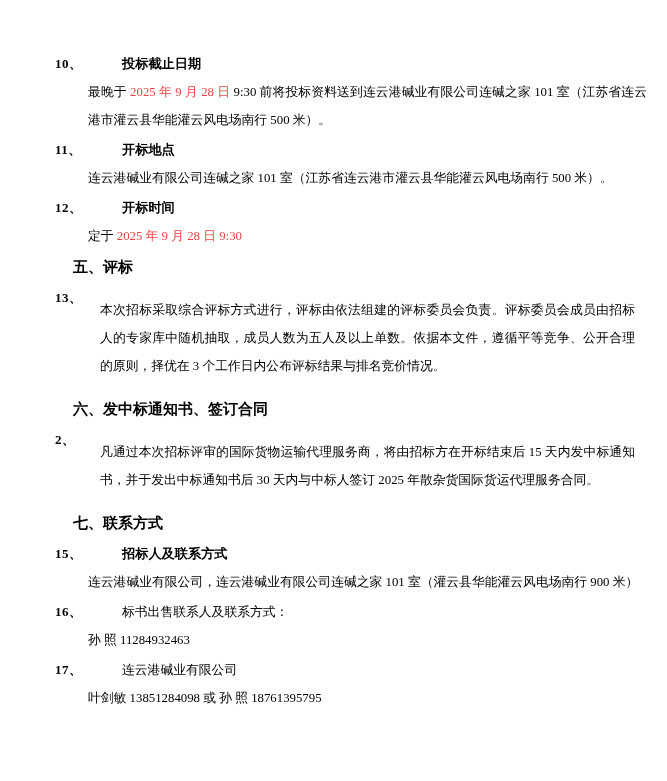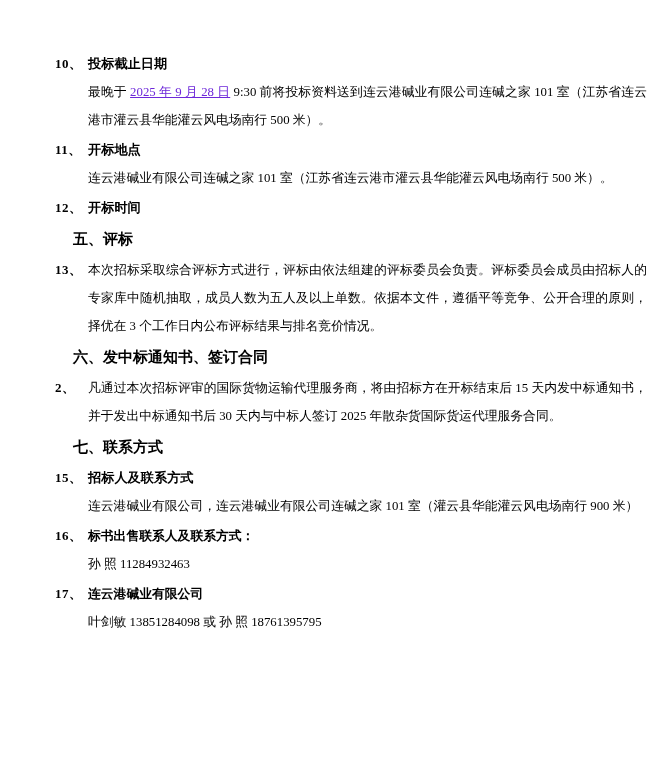--- a/index.html
+++ b/index.html
@@ -33,55 +33,55 @@
   .num {
     flex: 0 0 33px;
     width: 33px;
     font-weight: bold;
     font-size: 13px;
     letter-spacing: 0.5px;
   }
   .item-title {
     font-weight: bold;
     font-size: 13.2px;
+    margin-left: 34px;
   }
   .item-title.regular {
-    font-weight: bold;
+    font-weight: normal;
     font-size: 12.8px;
   }
   .body {
     margin: 0 0 0 33px;
     font-size: 12.8px;
     line-height: 28px;
     text-align: justify;
   }
   .body.no-justify {
     text-align: left;
   }
   .item-row {
     display: flex;
     align-items: flex-start;
     margin-top: 2px;
   }
   .item-row .body {
-    margin: 0;
+    margin: 12px;
     flex: 1;
   }
   .item-row .num {
     line-height: 28px;
   }
   .section-heading {
     margin: 2px 0 0 18px;
     font-size: 15px;
     font-weight: bold;
     line-height: 30px;
   }
   .red {
-    color: #6d28d9;
-    text-decoration: underline;
+    color: #ef4444;
   }
 </style>
 </head>
 <body>
 
 <div class="page">
   <div class="content">
 
     <div class="item-header">
       <span class="num">10、</span>
@@ -92,20 +92,21 @@
     <div class="item-header">
       <span class="num">11、</span>
       <span class="item-title">开标地点</span>
     </div>
     <p class="body">连云港碱业有限公司连碱之家 101 室（江苏省连云港市灌云县华能灌云风电场南行 500 米）。</p>
 
     <div class="item-header">
       <span class="num">12、</span>
       <span class="item-title">开标时间</span>
     </div>
+    <p class="body no-justify"><span>定于 </span><span class="red">2025 年 9 月 28 日 9:30</span></p>
 
     <h2 class="section-heading">五、评标</h2>
 
     <div class="item-row">
       <span class="num">13、</span>
       <p class="body">本次招标采取综合评标方式进行，评标由依法组建的评标委员会负责。评标委员会成员由招标人的专家库中随机抽取，成员人数为五人及以上单数。依据本文件，遵循平等竞争、公开合理的原则，择优在 3 个工作日内公布评标结果与排名竞价情况。</p>
     </div>
 
     <h2 class="section-heading">六、发中标通知书、签订合同</h2>
 

